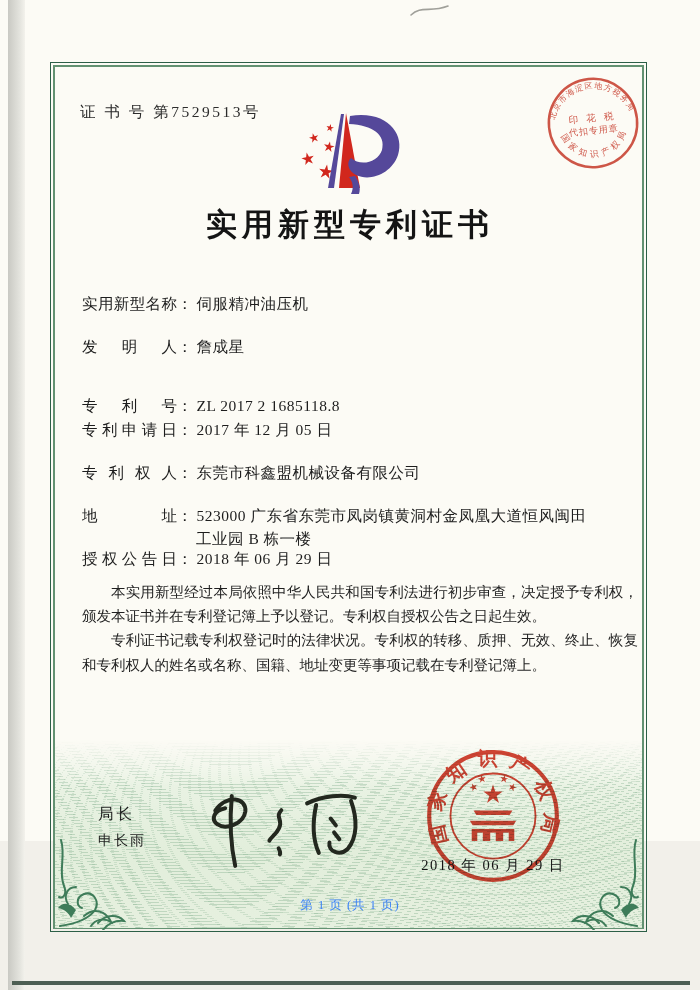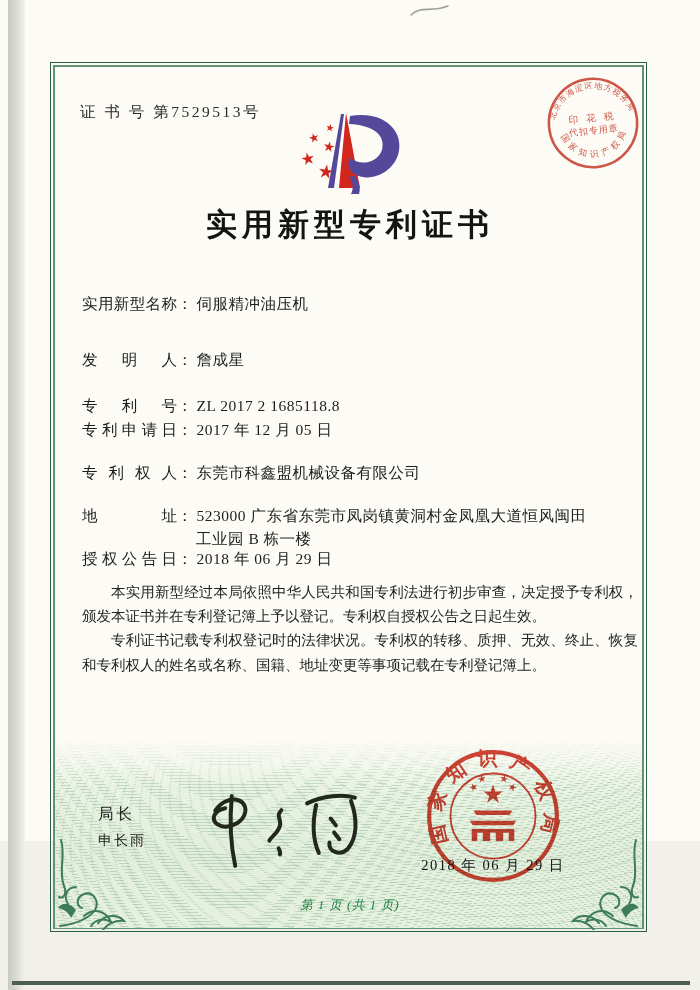--- a/index.html
+++ b/index.html
@@ -72,21 +72,21 @@
   .sig-name{position:absolute;left:98px;top:832px;z-index:3;font-size:14px;letter-spacing:2px;color:#1d1d1d;text-align:center;}
   .signature{position:absolute;left:196px;top:784px;z-index:4;transform:rotate(-2deg);}
   .seal{position:absolute;left:419px;top:742px;z-index:3;mix-blend-mode:multiply;opacity:.92;}
   .seal-date{
     position:absolute;left:408px;top:856px;width:170px;text-align:center;z-index:5;
     font-size:14.5px;letter-spacing:1.5px;color:#141414;
   }
   .tax-stamp{position:absolute;left:545px;top:75px;z-index:3;transform:rotate(-6deg);mix-blend-mode:multiply;opacity:.93;}
   .footer{
     position:absolute;left:0;top:897px;width:700px;text-align:center;z-index:3;
-    font-size:12.5px;letter-spacing:1px;color:#15803d;font-style:italic;
+    font-size:12.5px;letter-spacing:1px;color:#3b82f6;
   }
 </style>
 </head>
 <body>
 
 <div class="page">
 
   <div class="scan-strip"></div>
 
   <svg class="pencil-mark" width="44" height="18" viewBox="0 0 44 18">
@@ -135,21 +135,21 @@
     <polygon points="63,3 77,78 56,78" fill="#d1271d"></polygon>
     <path d="M67,6 C104,0 122,24 115,45 C109,63 88,72 73,65 C65,61 63,52 68,48 C78,57 95,52 99,40 C103,25 90,15 66,14 Z" fill="#55489a"></path>
     <path d="M72,66 C76,72 78,78 76,84 L68,84 C71,78 70,72 66,67 Z" fill="#55489a"></path>
   </svg>
 
   <div class="doc-title">实用新型专利证书</div>
 
   <div class="frow" style="top:294px">
     <span class="flabel">实用新型名称</span><span class="fcolon">：</span><span class="fval">伺服精冲油压机</span>
   </div>
-  <div class="frow" style="top:350px">
+  <div class="frow" style="top:337px">
     <span class="flabel">发明人</span><span class="fcolon">：</span><span class="fval">詹成星</span>
   </div>
   <div class="frow" style="top:396px">
     <span class="flabel">专利号</span><span class="fcolon">：</span><span class="fval">ZL 2017 2 1685118.8</span>
   </div>
   <div class="frow" style="top:420px">
     <span class="flabel">专利申请日</span><span class="fcolon">：</span><span class="fval">2017 年 12 月 05 日</span>
   </div>
   <div class="frow" style="top:463px">
     <span class="flabel">专利权人</span><span class="fcolon">：</span><span class="fval">东莞市科鑫盟机械设备有限公司</span>

